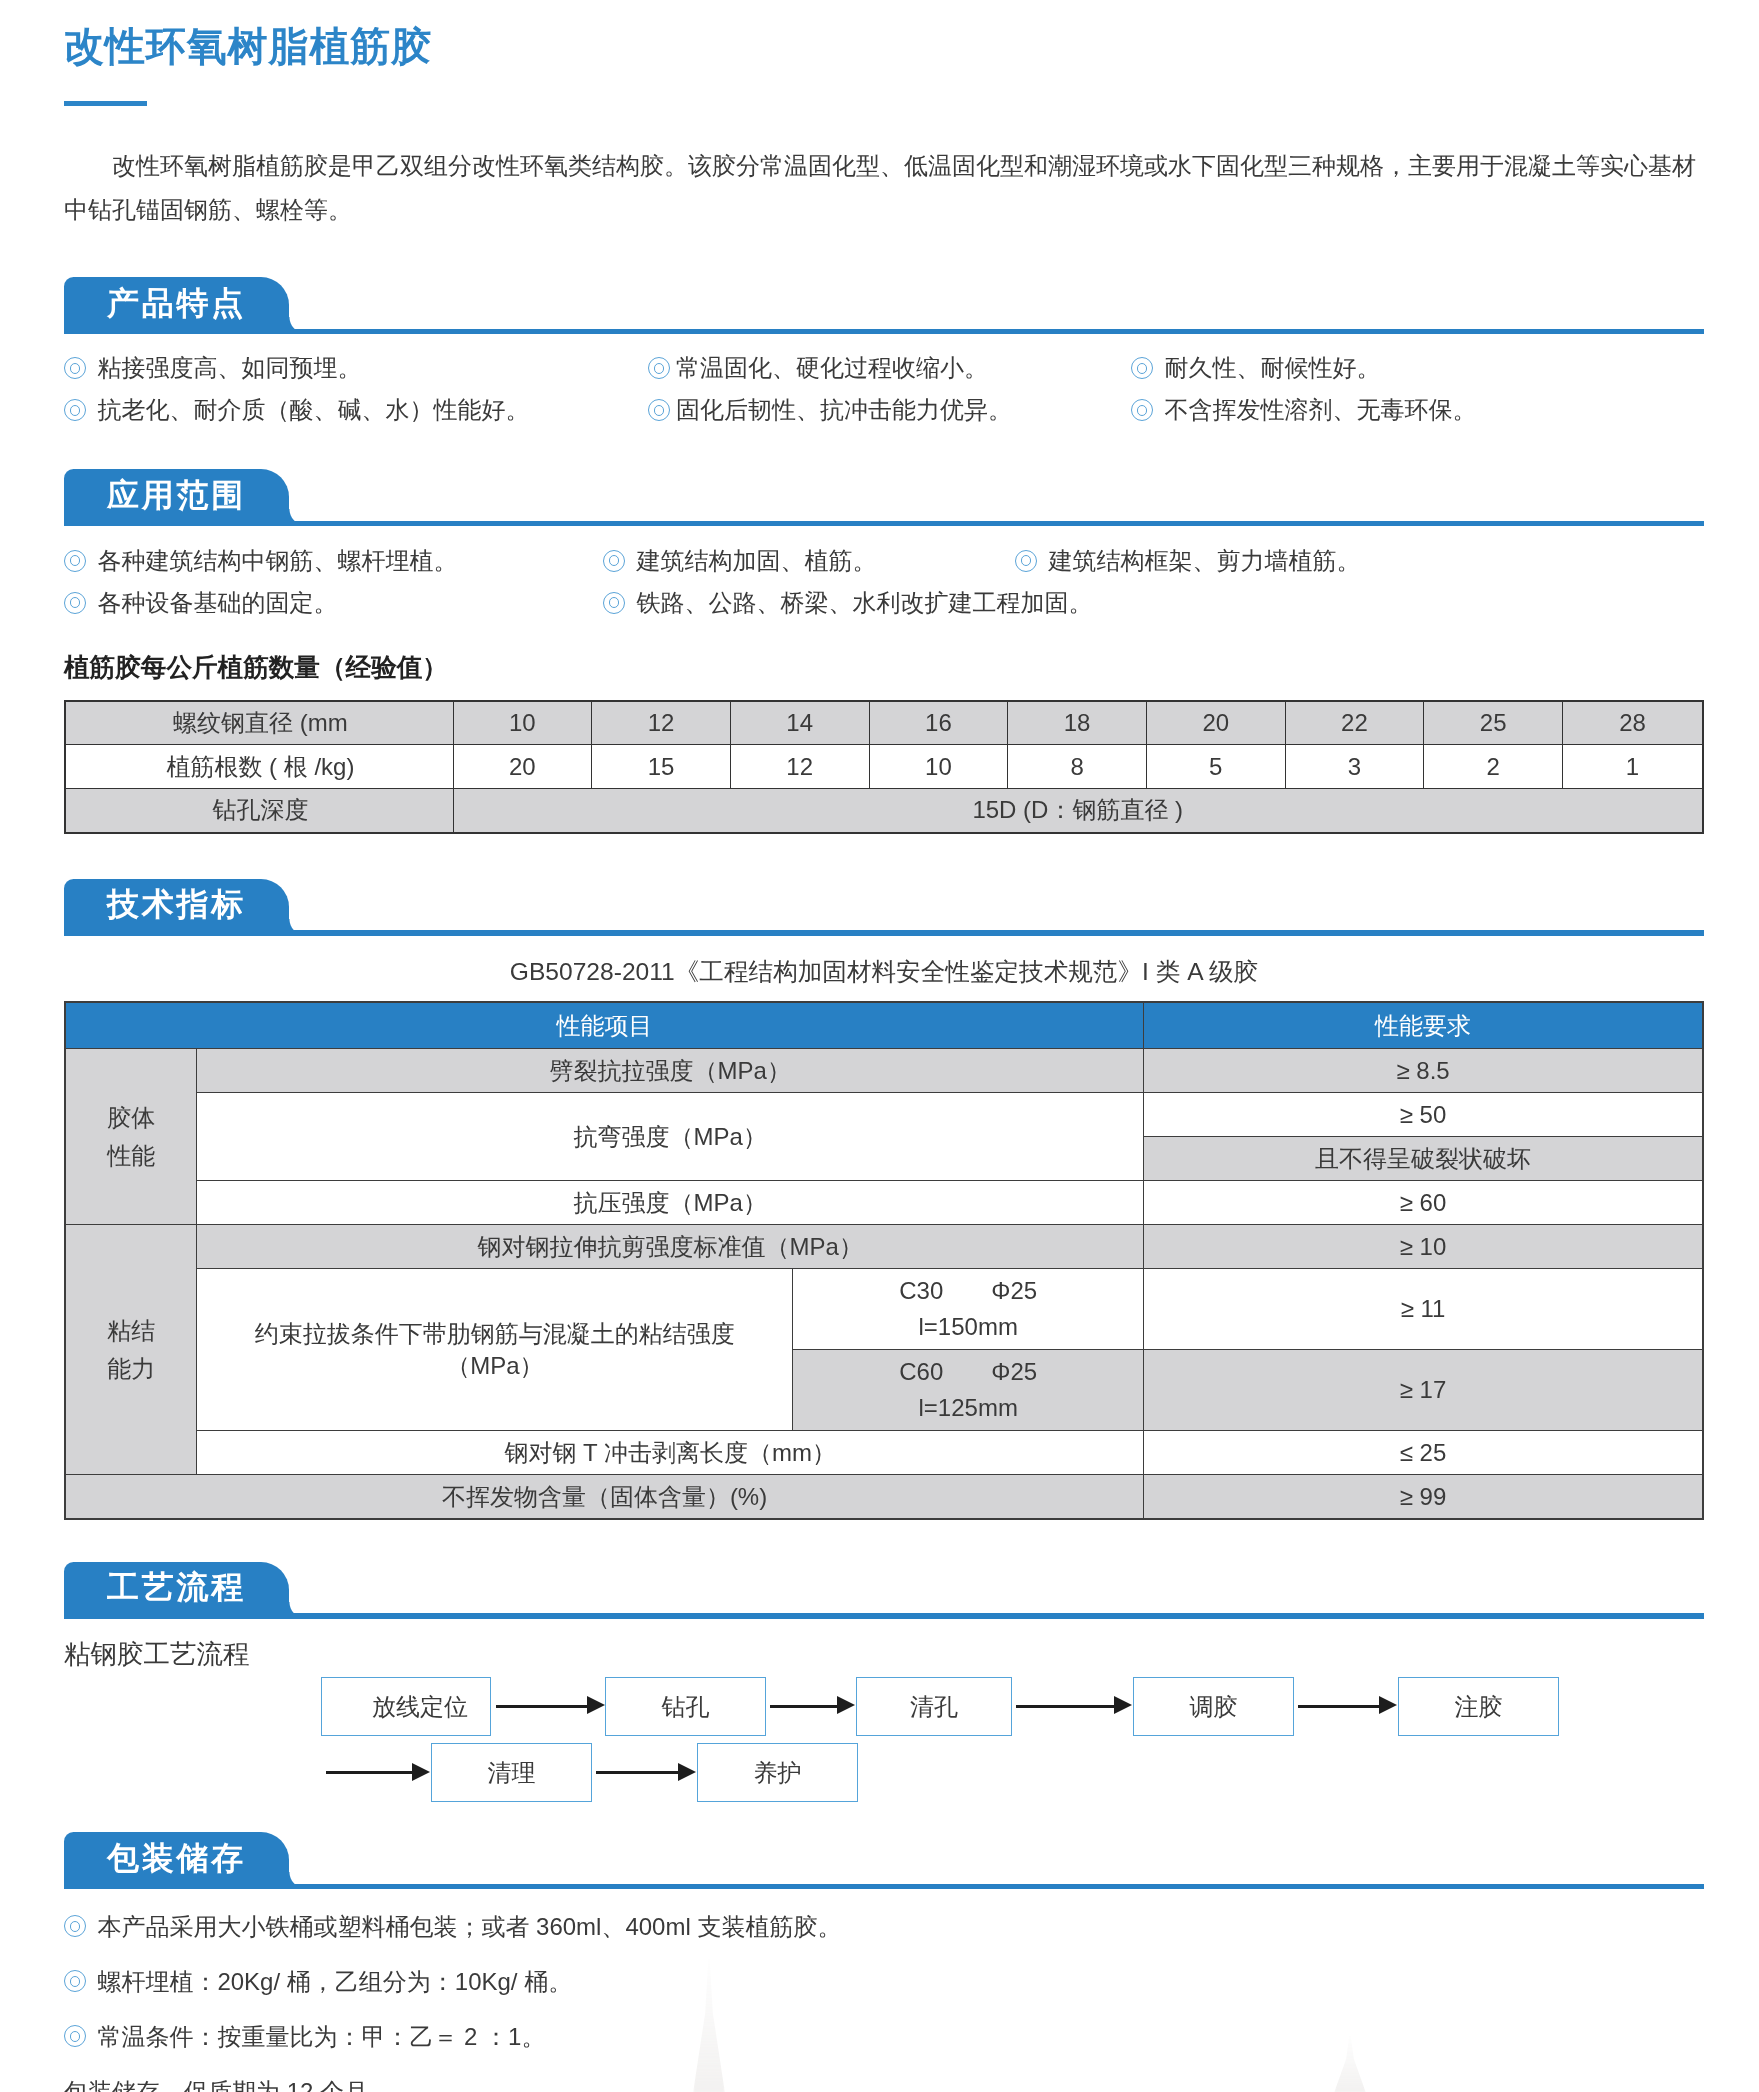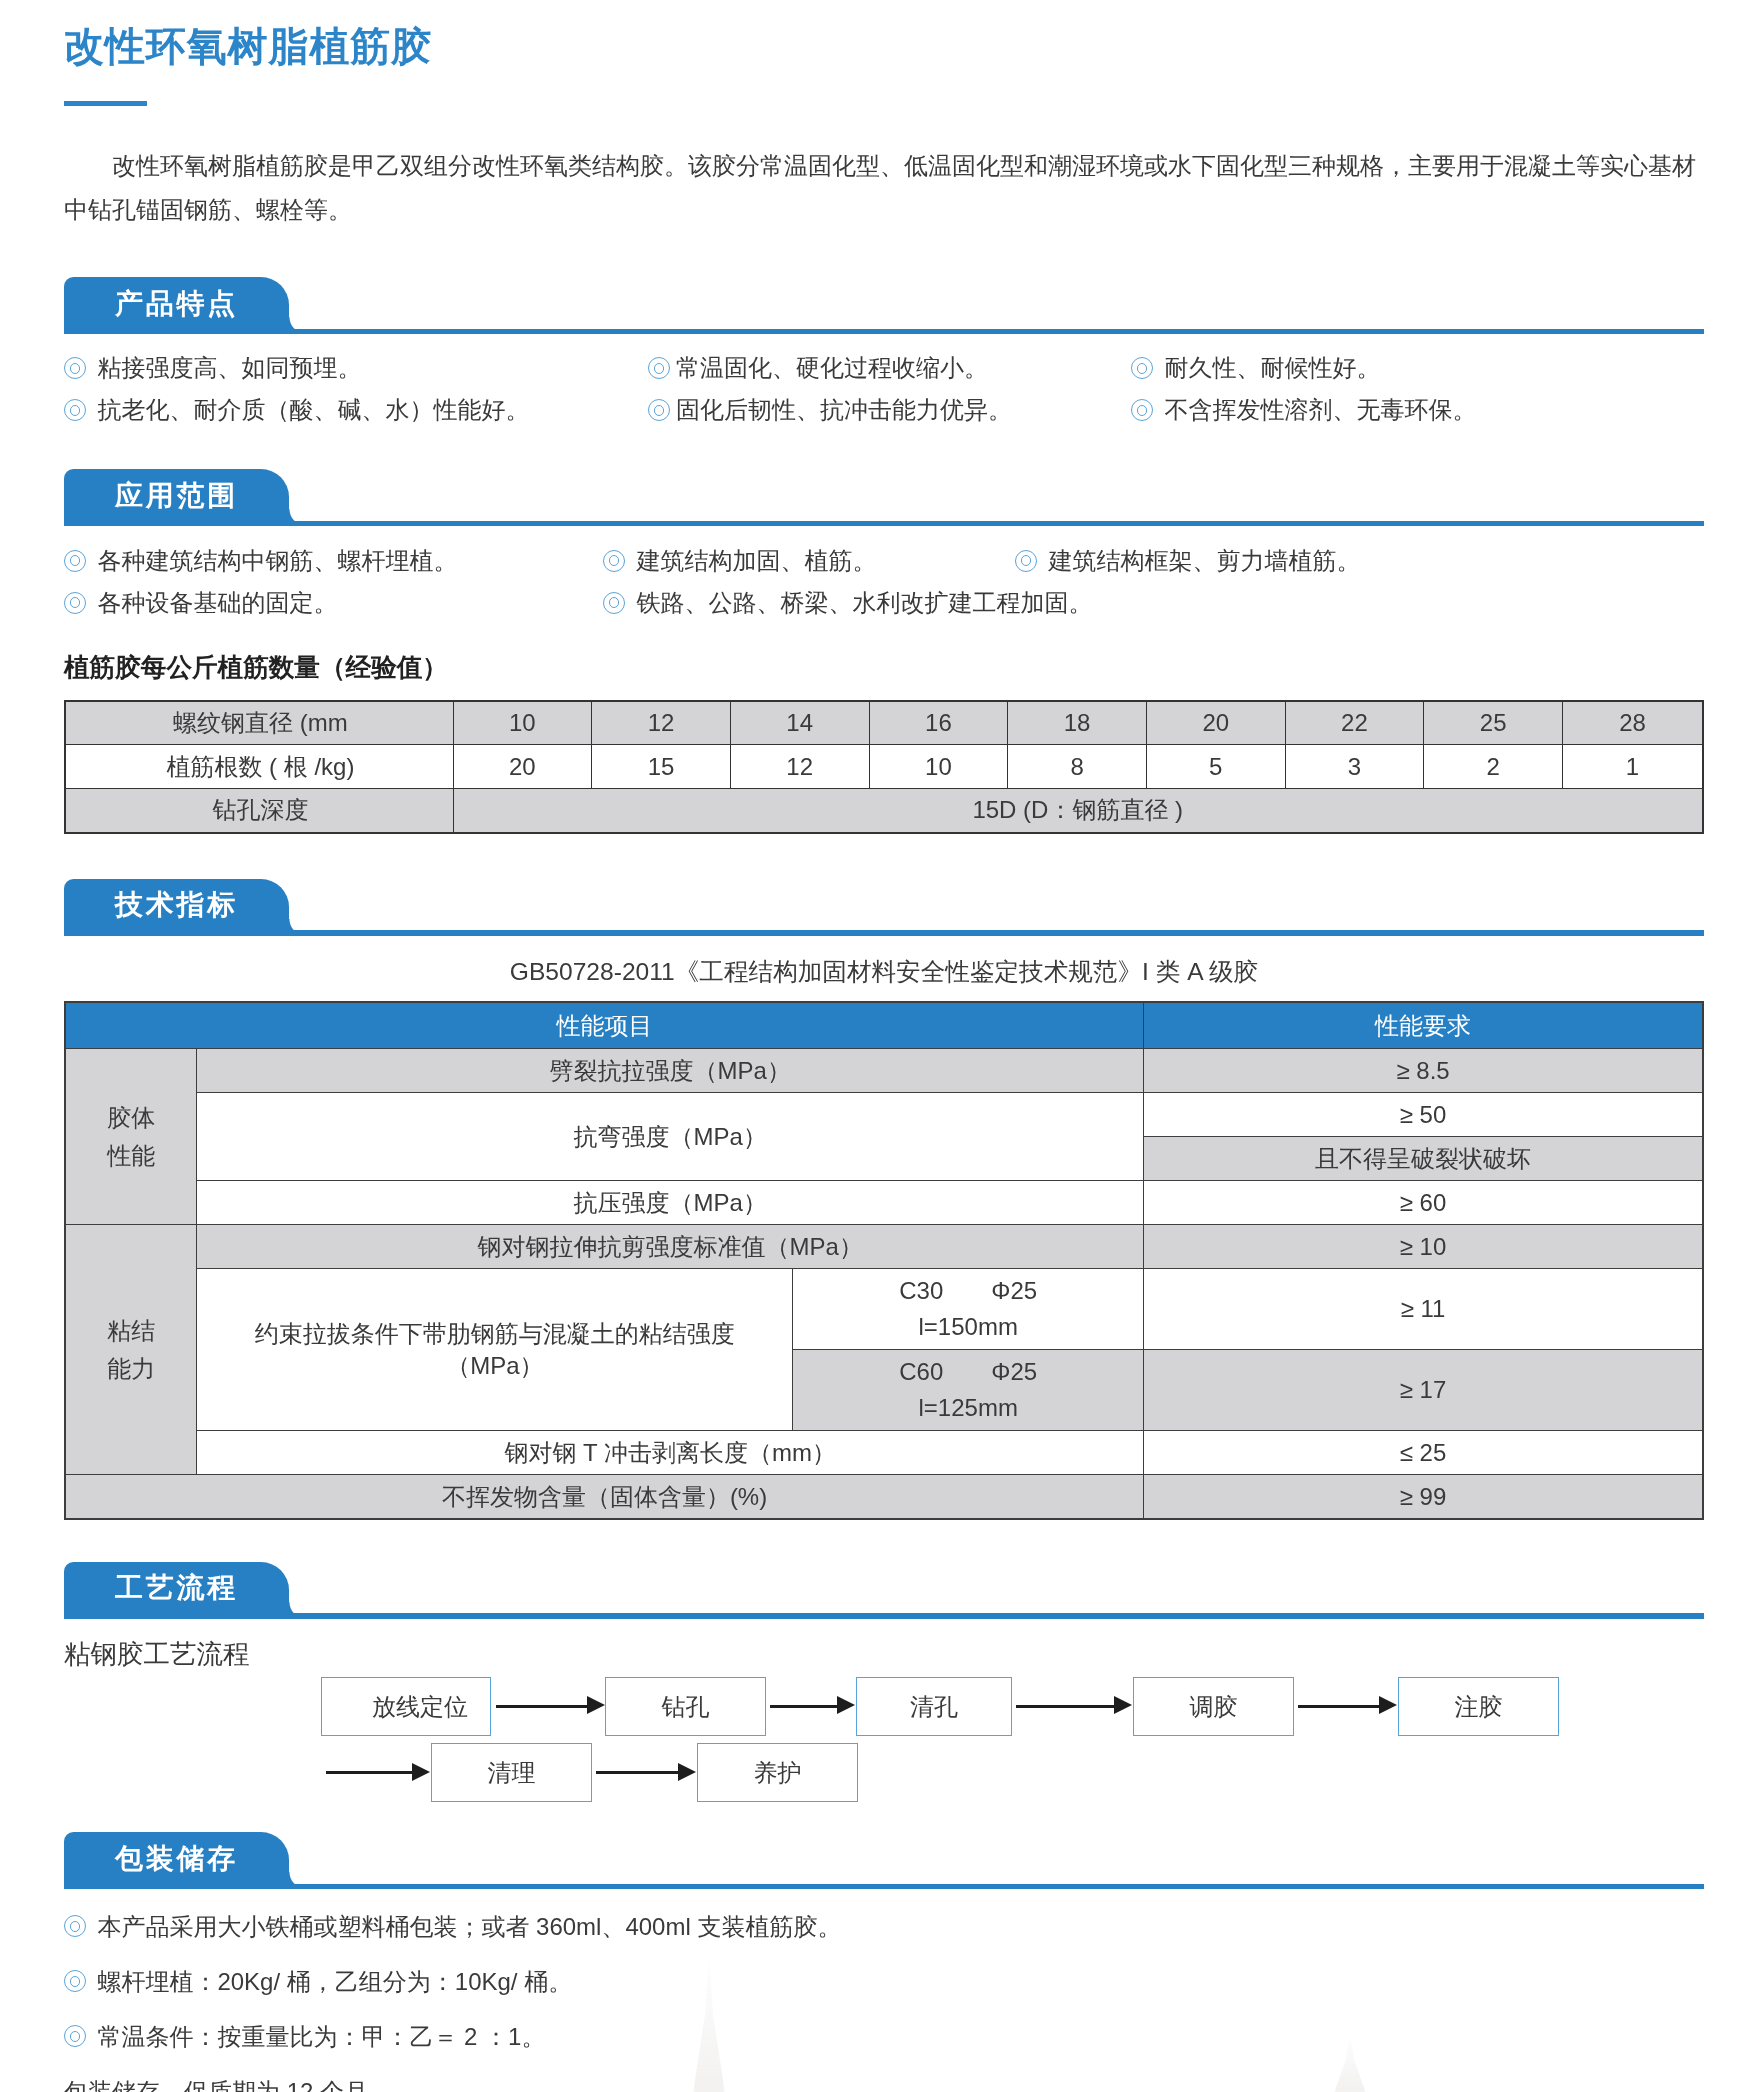--- a/index.html
+++ b/index.html
@@ -20,21 +20,21 @@
   
   .doc-title{font-size:40px;font-weight:bold;color:#2C85C8;line-height:55px;margin:0;letter-spacing:0.9px;}
   .title-dash{width:83px;height:5.7px;background:#2C85C8;margin-top:26.5px;}
   .intro{margin-top:38px;font-size:24px;line-height:44px;text-indent:2em;color:var(--ink);}
 
   
   .section-header{position:relative;height:57px;}
   .section-underline{position:absolute;left:0;right:0;bottom:0;height:5.7px;background:var(--blue);}
   .section-badge{
     position:absolute;left:0;top:0;height:57px;min-width:225px;background:var(--blue);
-    border-radius:9.5px 28px 0 0;color:#fff;font-size:28px;font-weight:bold;
+    border-radius:9.5px 28px 0 0;color:#fff;font-size:32px;font-weight:bold;
     display:flex;align-items:center;justify-content:center;letter-spacing:2.8px;padding:0 34px 3.8px 34px;
   }
   .section-badge::after{
     content:"";position:absolute;right:-17px;bottom:0;width:17px;height:17px;
     background:radial-gradient(circle at 100% 0%, rgba(0,0,0,0) 16px, var(--blue) 17px);
   }
 
   
   .bullet-rows{margin-top:13.2px;}
   .bullet-row{display:flex;align-items:center;line-height:42px;}

